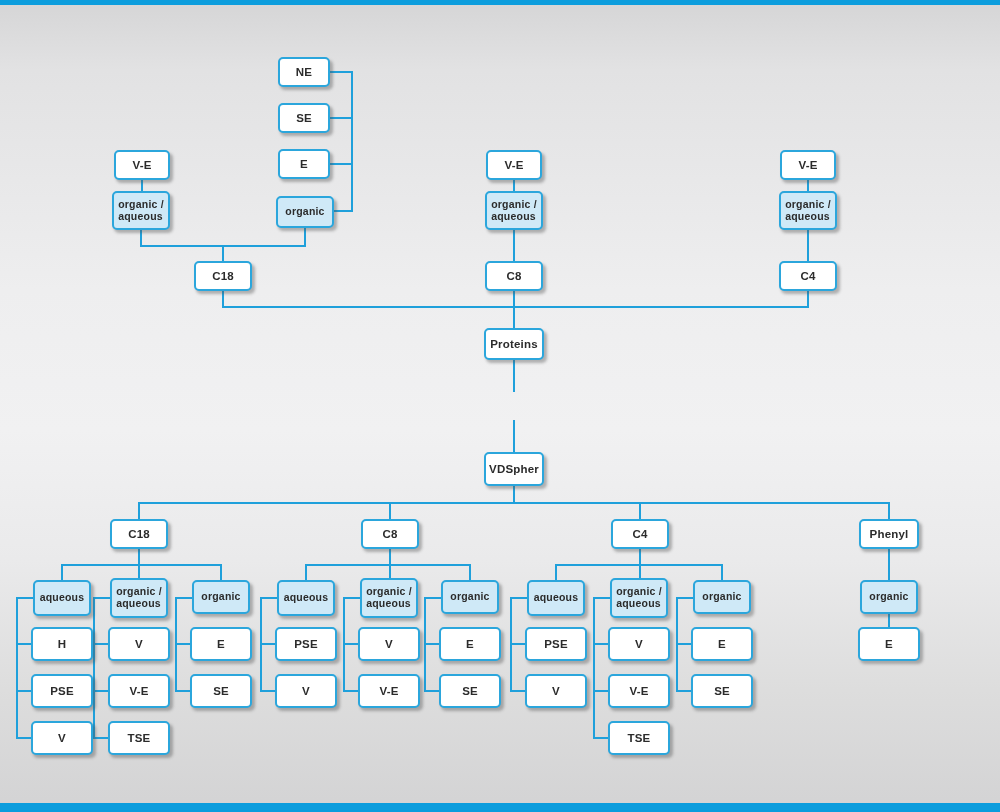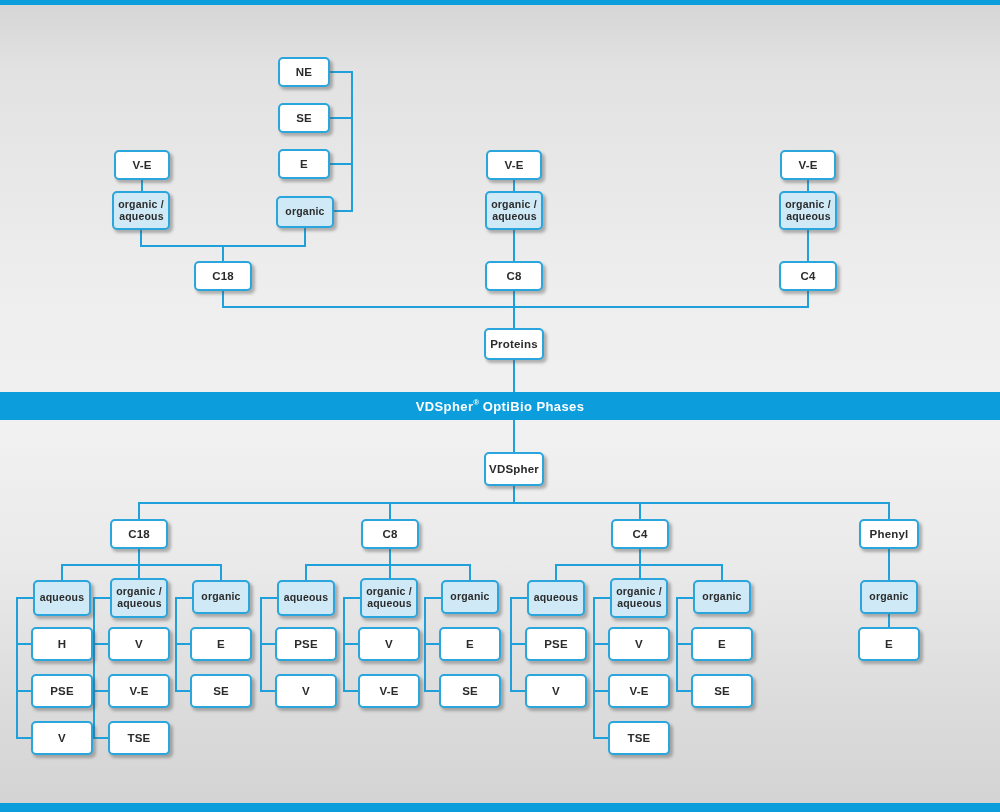--- a/index.html
+++ b/index.html
@@ -9,21 +9,21 @@
     background:linear-gradient(180deg,#d5d5d6 0px,#e2e2e3 70px,#eeeeef 290px,#f1f1f2 430px,#eaeaeb 560px,#dddddd 690px,#d3d3d4 812px);
   }
   .strip{position:absolute;left:0;width:1000px;background:#0c9ddd;}
   .strip.top{top:0;height:5px;}
   .strip.bottom{bottom:0;height:9px;}
   svg.wires{position:absolute;left:0;top:0;pointer-events:none;}
   .node{
     position:absolute;box-sizing:border-box;
     border:2px solid #2ba6dc;border-radius:5px;background:#ffffff;
     box-shadow:2.5px 3px 3px rgba(80,80,80,.4);
-    display:flex;align-items:center;justify-content:center;text-align:right;
+    display:flex;align-items:center;justify-content:center;text-align:left;
     font-weight:bold;color:#2b2b2b;font-size:11.5px;line-height:1.12;
     white-space:pre-line;letter-spacing:.2px;
   }
   .node.mode{background:#cfe9f7;font-size:10.5px;}
   .banner{
     position:absolute;left:0;top:392px;width:1000px;height:28px;background:#0c9ddd;
     display:flex;align-items:center;justify-content:center;
     color:#ffffff;font-weight:bold;font-size:13px;letter-spacing:.4px;
   }
   .banner sup{font-size:8px;margin-right:3px;line-height:0;}
@@ -113,23 +113,20 @@
 aqueous</div>
   <div class="node" style="left:485px;top:261px;width:58px;height:30px">C8</div>
 
   <div class="node" style="left:780px;top:150px;width:56px;height:30px">V-E</div>
   <div class="node mode" style="left:779px;top:191px;width:58px;height:39px">organic /
 aqueous</div>
   <div class="node" style="left:779px;top:261px;width:58px;height:30px">C4</div>
 
   <div class="node" style="left:484px;top:328px;width:60px;height:32px">Proteins</div>
 
-  <div class="banner">
-    <span><span>VDSpher</span><sup>®</sup><span>OptiBio Phases</span></span>
-  </div>
 
   <div class="node" style="left:484px;top:452px;width:60px;height:34px">VDSpher</div>
 
   <div class="node" style="left:110px;top:519px;width:58px;height:30px">C18</div>
   <div class="node" style="left:361px;top:519px;width:58px;height:30px">C8</div>
   <div class="node" style="left:611px;top:519px;width:58px;height:30px">C4</div>
   <div class="node" style="left:859px;top:519px;width:60px;height:30px">Phenyl</div>
 
   <div class="node mode" style="left:33px;top:580px;width:58px;height:36px">aqueous</div>
   <div class="node mode" style="left:110px;top:578px;width:58px;height:40px">organic /

